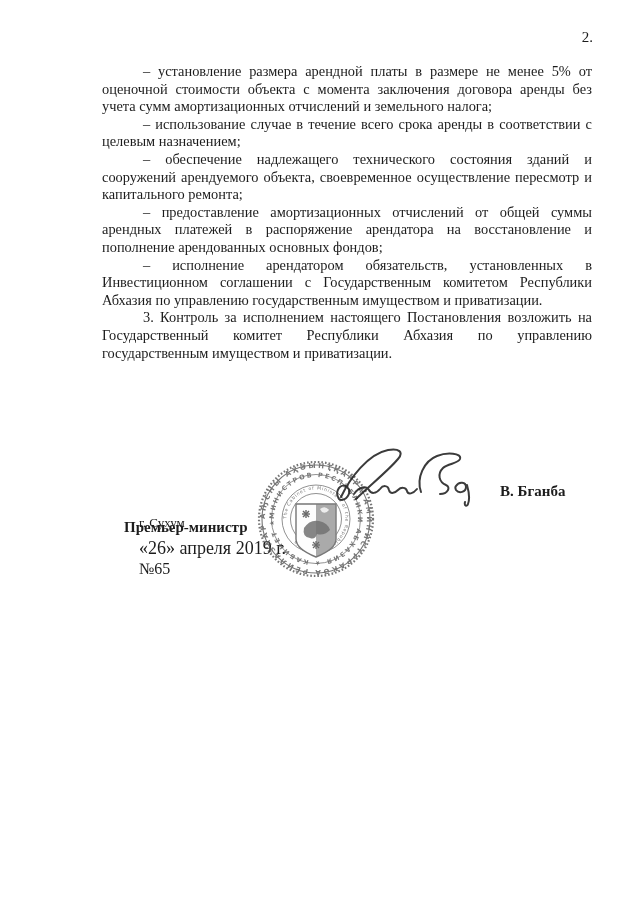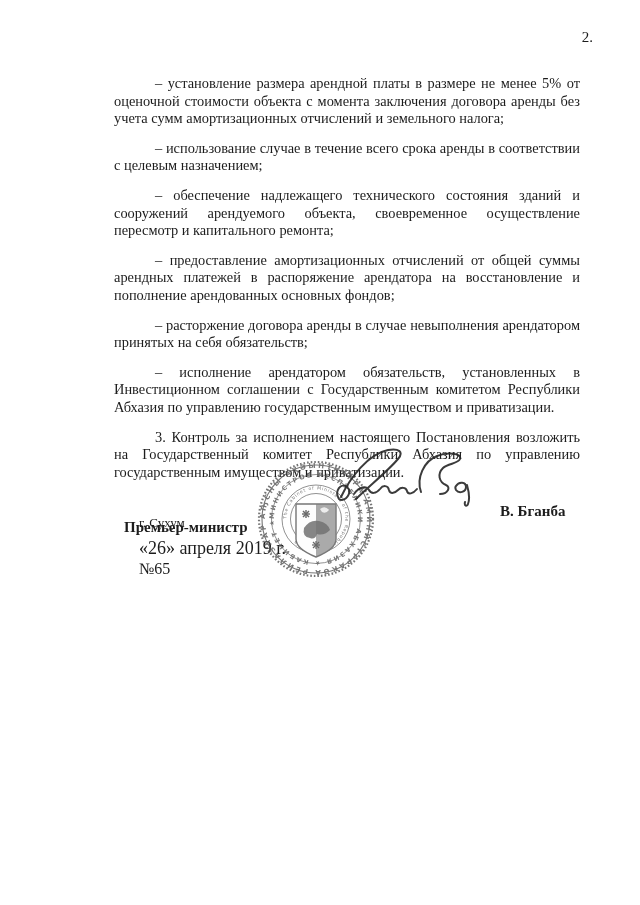--- a/index.html
+++ b/index.html
@@ -13,28 +13,28 @@
   }
   .page-number{
     position:absolute;left:102px;top:29px;width:491px;
     text-align:right;font-size:15px;
   }
   .body-text{
     position:absolute;left:102px;top:63px;width:490px;
     font-size:14.4px;line-height:17.6px;
     text-align:justify;
   }
-  .body-text p{margin:12px;text-indent:41px;}
+  .body-text p{margin:0;text-indent:41px;}
   .sig-title{
     position:absolute;left:124px;top:483px;
     font-size:15px;font-weight:bold;margin-top:36px;
   }
   .sig-name{
     position:absolute;left:500px;top:483px;
-    font-size:15px;font-weight:bold;margin-top:20px;
+    font-size:15px;font-weight:bold;
   }
   .sig-city{position:absolute;left:139px;top:515px;font-size:13px;}
   .sig-date{position:absolute;left:139px;top:538px;font-size:18px;}
   .sig-number{position:absolute;left:139px;top:560px;font-size:16px;}
 
   .seal-svg{position:absolute;left:251px;top:454px;width:130px;height:130px;}
   .signature-svg{position:absolute;left:328px;top:443px;width:152px;height:72px;}
 
   .seal-svg text{
     font-family:"DejaVu Sans", sans-serif;
@@ -49,21 +49,20 @@
 
 <div class="page">
 
   <div class="page-number">2.</div>
 
   <div class="body-text">
     <p>– установление размера арендной платы в размере не менее 5% от оценочной стоимости объекта с момента заключения договора аренды без учета сумм амортизационных отчислений и земельного налога;</p>
     <p>– использование случае в течение всего срока аренды в соответствии с целевым назначением;</p>
     <p>– обеспечение надлежащего технического состояния зданий и сооружений арендуемого объекта, своевременное осуществление пересмотр и капитального ремонта;</p>
     <p>– предоставление амортизационных отчислений от общей суммы арендных платежей в распоряжение арендатора на восстановление и пополнение арендованных основных фондов;</p>
-    <p>– расторжение договора аренды в случае невыполнения арендатором принятых на себя обязательств;</p>
     <p>– исполнение арендатором обязательств, установленных в Инвестиционном соглашении с Государственным комитетом Республики Абхазия по управлению государственным имуществом и приватизации.</p>
     <p>3. Контроль за исполнением настоящего Постановления возложить на Государственный комитет Республики Абхазия по управлению государственным имуществом и приватизации.</p>
   </div>
 
   <div class="sig-title">Премьер-министр</div>
   <div class="sig-name">В. Бганба</div>
   <div class="sig-city">г. Сухум</div>
   <div class="sig-date">«26» апреля 2019 г.</div>
   <div class="sig-number">№65</div>
 

